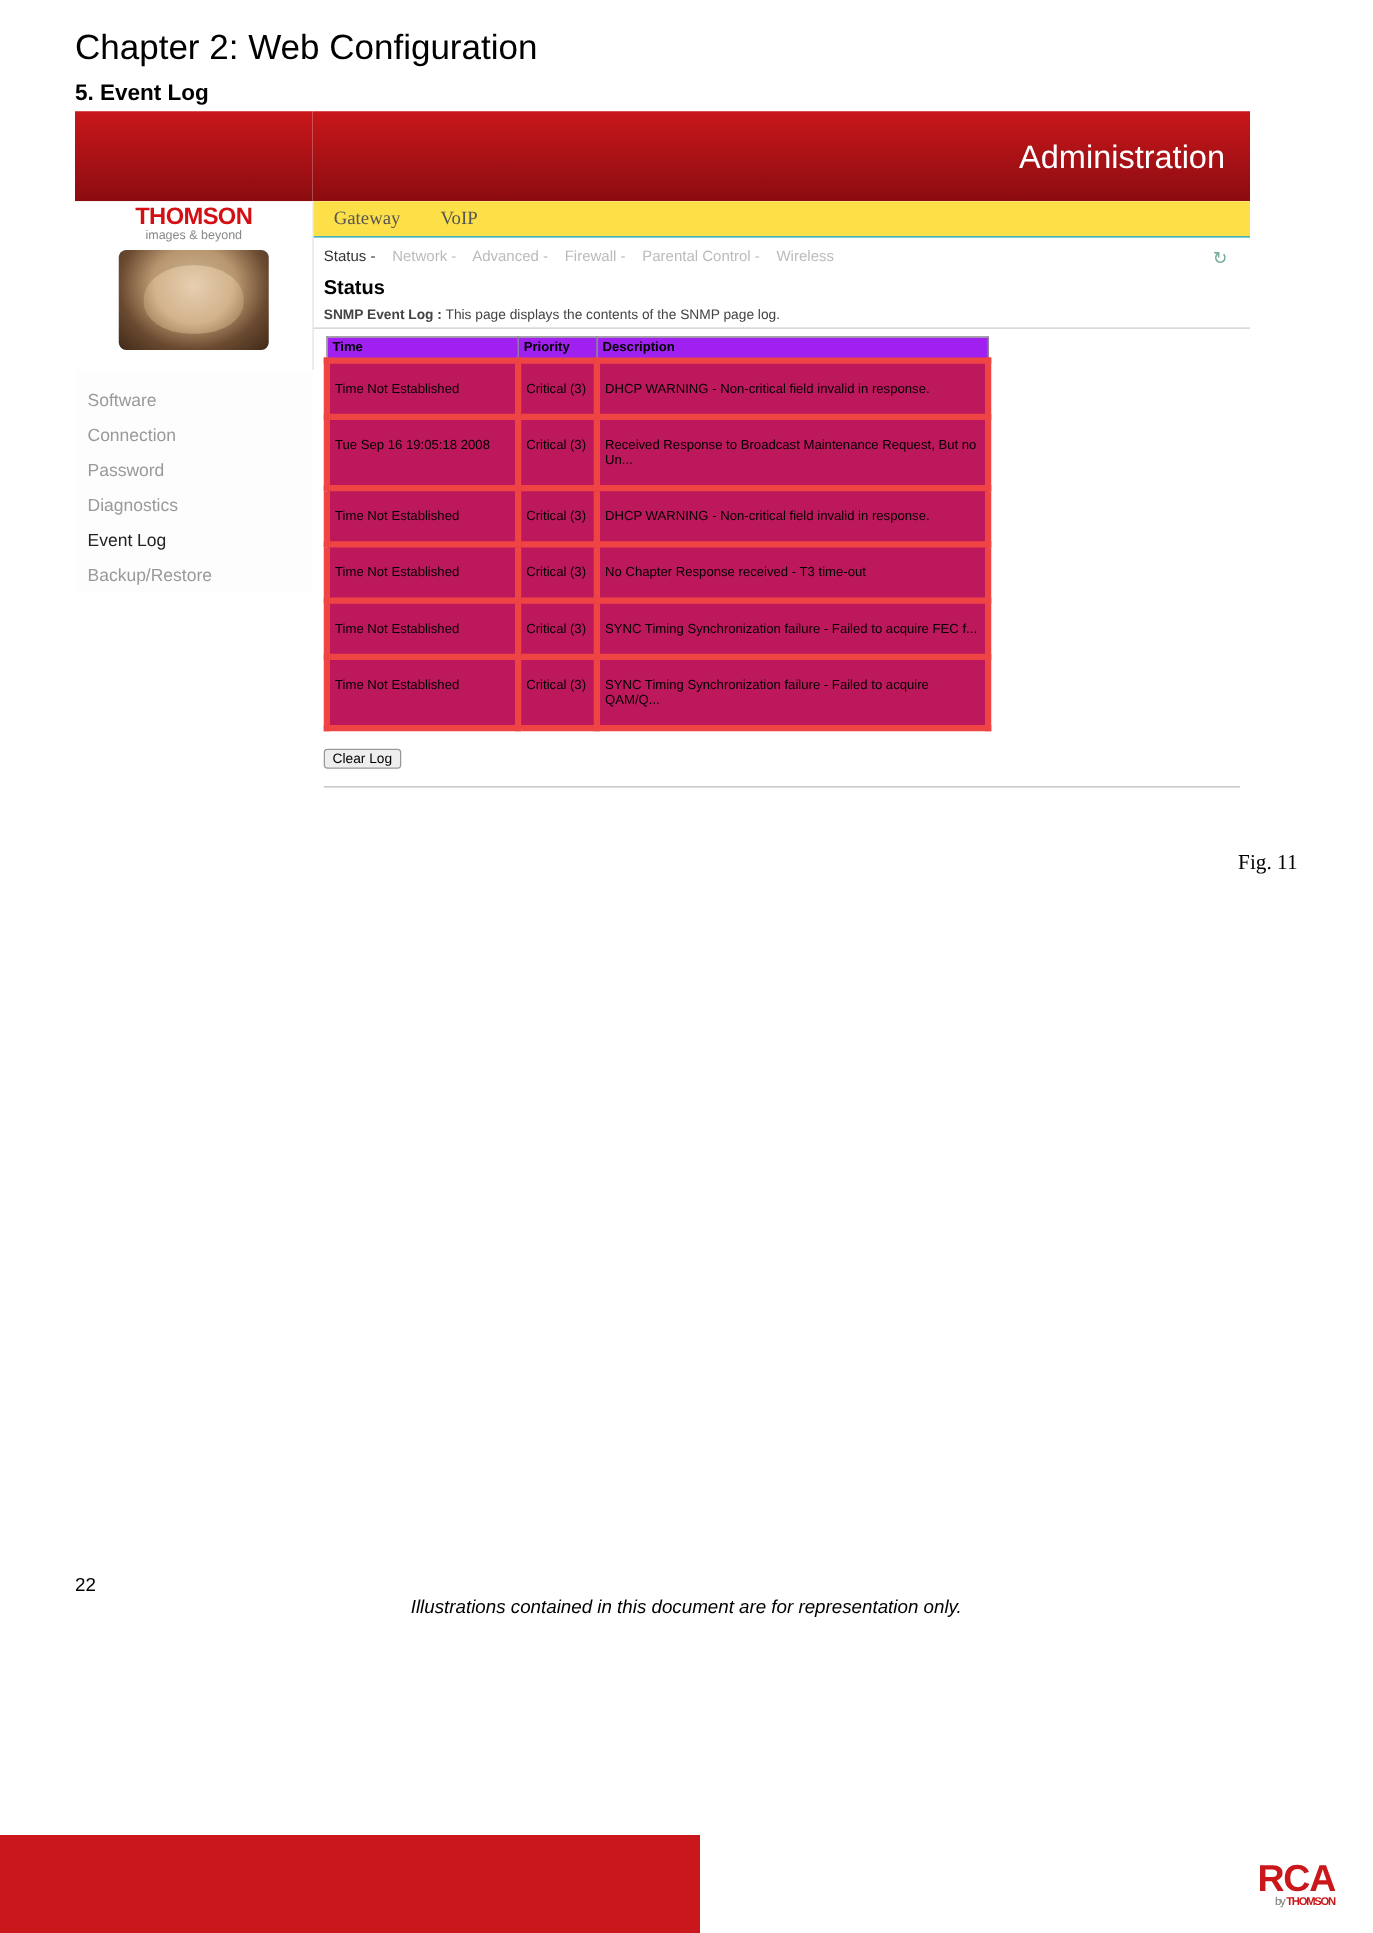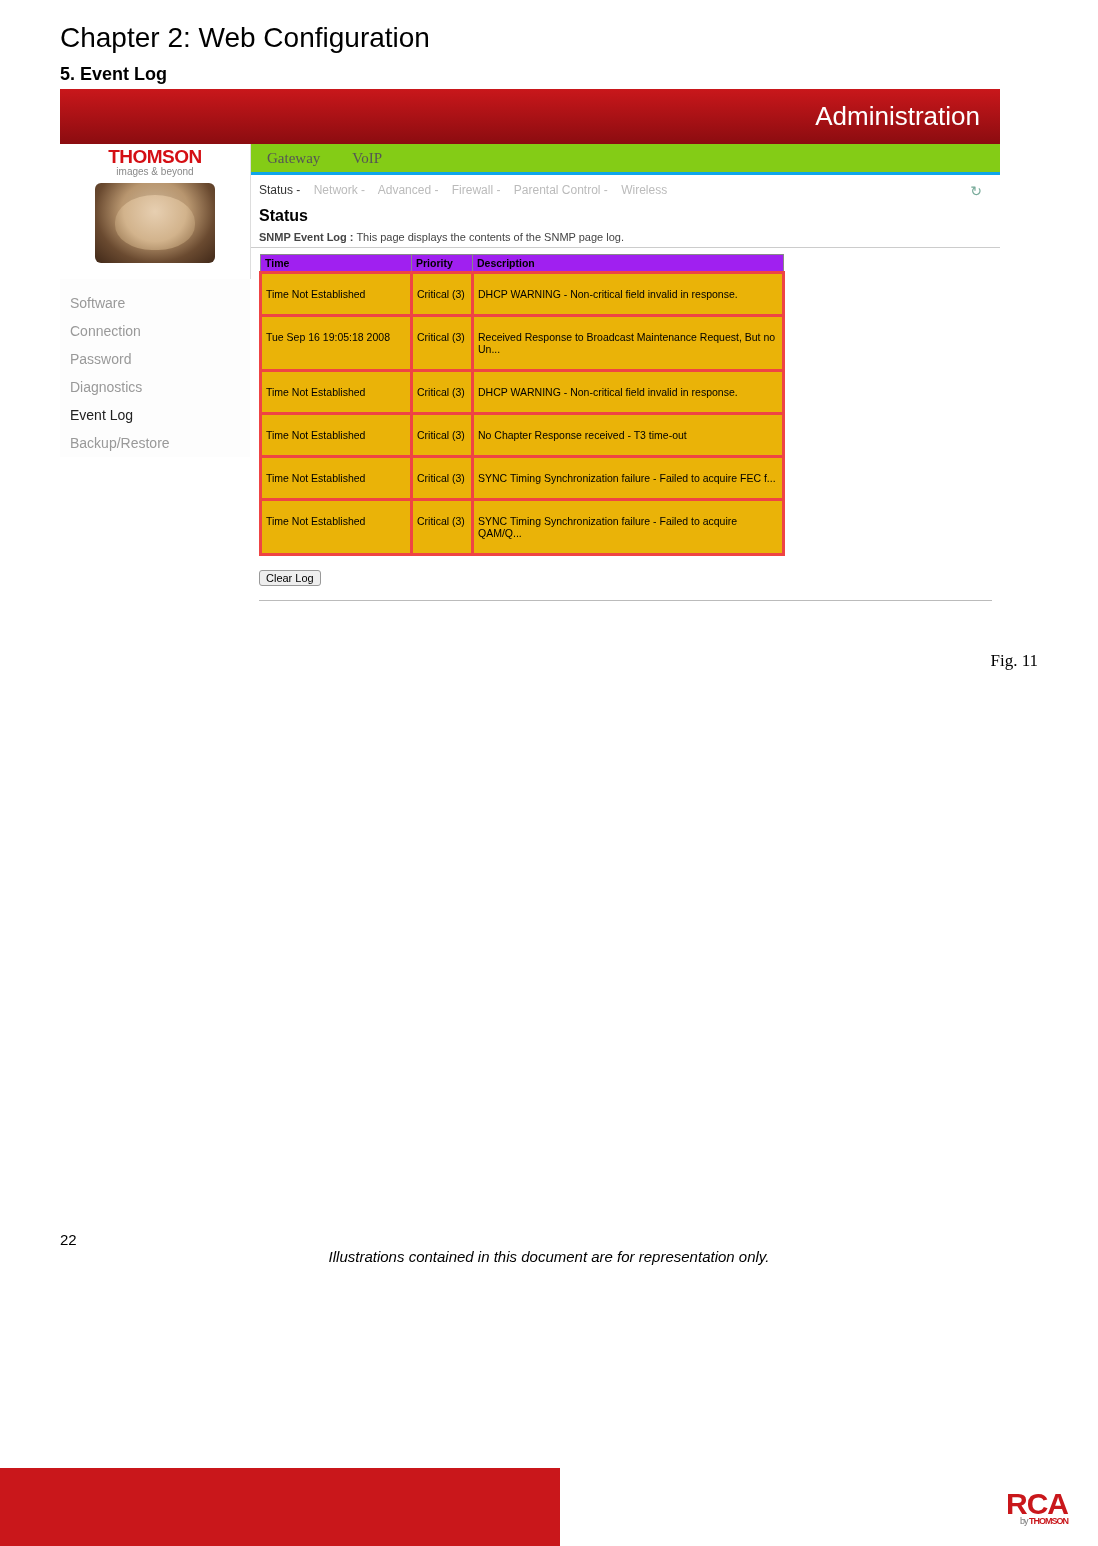--- a/index.html
+++ b/index.html
@@ -5,44 +5,44 @@
 html,body{margin:0;padding:0;font-family:Verdana,Arial,sans-serif;background:#fff;color:#000}
 .page{width:1098px;margin:12px auto;position:relative;min-height:1546px}
 .content{padding:10px 60px 0 60px}
 h1.chapter{font-family:"Trebuchet MS",Verdana,sans-serif;font-weight:400;font-size:28px;margin:0 0 10px}
 h2.section{font-family:"Trebuchet MS",Verdana,sans-serif;font-weight:700;font-size:18px;margin:10px 0 4px}
 p.body{font-family:"Times New Roman",serif;font-size:18px;margin:0 0 80px}
 .fig-caption{text-align:right;font-family:"Times New Roman",serif;font-size:17px;margin-top:30px}
 .page-number{text-align:left;font-family:"Trebuchet MS",sans-serif;font-size:15px;margin-top:560px}
 .disclaimer{text-align:center;font-family:"Trebuchet MS",sans-serif;font-style:italic;font-size:15px}
 .screenshot{border:0;margin:0 auto 0 0;width:940px;background:#fff}
-.ss-top{display:flex;height:55px}
+.ss-top{display:flex;height:72px}
 .ss-left-slice{width:190px;background:linear-gradient(#c9171b,#8b0c10)}
 .ss-right-slice{flex:1;background:linear-gradient(#c9171b,#8b0c10);display:flex;align-items:center;justify-content:flex-end;color:#fff;font-family:"Trebuchet MS",sans-serif;font-size:26px;padding-right:20px}
 .ss-logozone{width:190px;height:135px;background:#fff;display:flex;flex-direction:column;align-items:center;justify-content:flex-start;border-right:1px solid #ddd}
 .thomson{color:#d40f14;font-family:"Trebuchet MS",sans-serif;font-weight:700;font-size:19px;margin-top:2px;letter-spacing:-0.5px}
 .tagline{color:#888;font-size:10px;margin-top:-2px}
 .face{width:120px;height:80px;margin-top:6px;background:radial-gradient(ellipse at 50% 35%,#cdb79a 0%,#b8966f 40%,#6a4a30 70%,#402818 100%);border-radius:6px;position:relative;overflow:hidden}
 .face::after{content:"";position:absolute;left:20px;top:12px;width:80px;height:55px;background:radial-gradient(ellipse at 50% 30%,#e7cfb1 0%,#d2b38c 55%,#8c6a45 100%);border-radius:50% 50% 46% 46%}
 .ss-body{display:flex}
 .ss-leftcol{width:190px;background:#fdfdfd;padding-top:10px}
 .ss-leftcol .nav{font-family:"Trebuchet MS",sans-serif;font-size:14px;padding:6px 10px;color:#999}
 .ss-leftcol .nav.active{color:#222;font-weight:400}
 .ss-rightcol{flex:1;background:#fff}
-.topsubnav{background:#84cc16;border-bottom:3px solid #0ea5e9;height:28px;display:flex;align-items:center;font-family:Georgia,serif;color:#555;font-size:15px}
+.topsubnav{background:#fde047;border-bottom:1px solid #0ea5e9;height:28px;display:flex;align-items:center;font-family:Georgia,serif;color:#555;font-size:15px}
 .topsubnav span{margin:0 16px}
 .submenu{font-size:12px;color:#bbb;font-family:Verdana,sans-serif;padding:8px 8px}
 .submenu span{margin-right:10px}
 .submenu .cur{color:#333}
 .refresh{float:right;margin-right:10px;font-size:14px;color:#7a9}
 .statushead{font-weight:700;font-size:16px;padding:2px 8px}
 .statusdesc{font-size:11px;color:#444;padding:4px 8px;border-bottom:1px solid #ccc;margin-bottom:6px}
 .log-table{border-collapse:collapse;margin:4px 8px;font-size:10.5px;font-family:Verdana,sans-serif}
 .log-table th{background:#a020f0;color:#000;font-weight:700;text-align:left;border:1px solid #888;padding:2px 4px}
-.log-table td{background:#eab308;border:3px solid #ef4444;padding:14px 4px;vertical-align:top}
+.log-table td{background:#be185d;border:5px solid #ef4444;padding:14px 4px;vertical-align:top}
 .log-table td:nth-child(1){width:140px}
 .log-table td:nth-child(2){width:50px}
 .log-table td:nth-child(3){width:300px}
 .clear-btn{margin:10px 8px;font-size:11px;padding:1px 6px;background:#eee;border:1px solid #999;border-radius:3px;cursor:pointer}
 hr.thin{margin:4px 8px 20px;border:none;border-top:1px solid #bbb}
 .footerbar{position:absolute;left:0;right:0;bottom:10px;height:80px;display:flex}
 .footer-red{width:560px;background:#c9171b}
 .footer-white{flex:1;background:#fff;display:flex;align-items:center;justify-content:flex-end;padding-right:30px}
 .rca{font-family:Arial,sans-serif;font-weight:900;color:#c9171b;font-size:30px;letter-spacing:-1px;line-height:0.9}
 .rca small{display:block;font-size:9px;color:#777;font-weight:400;text-align:right}

